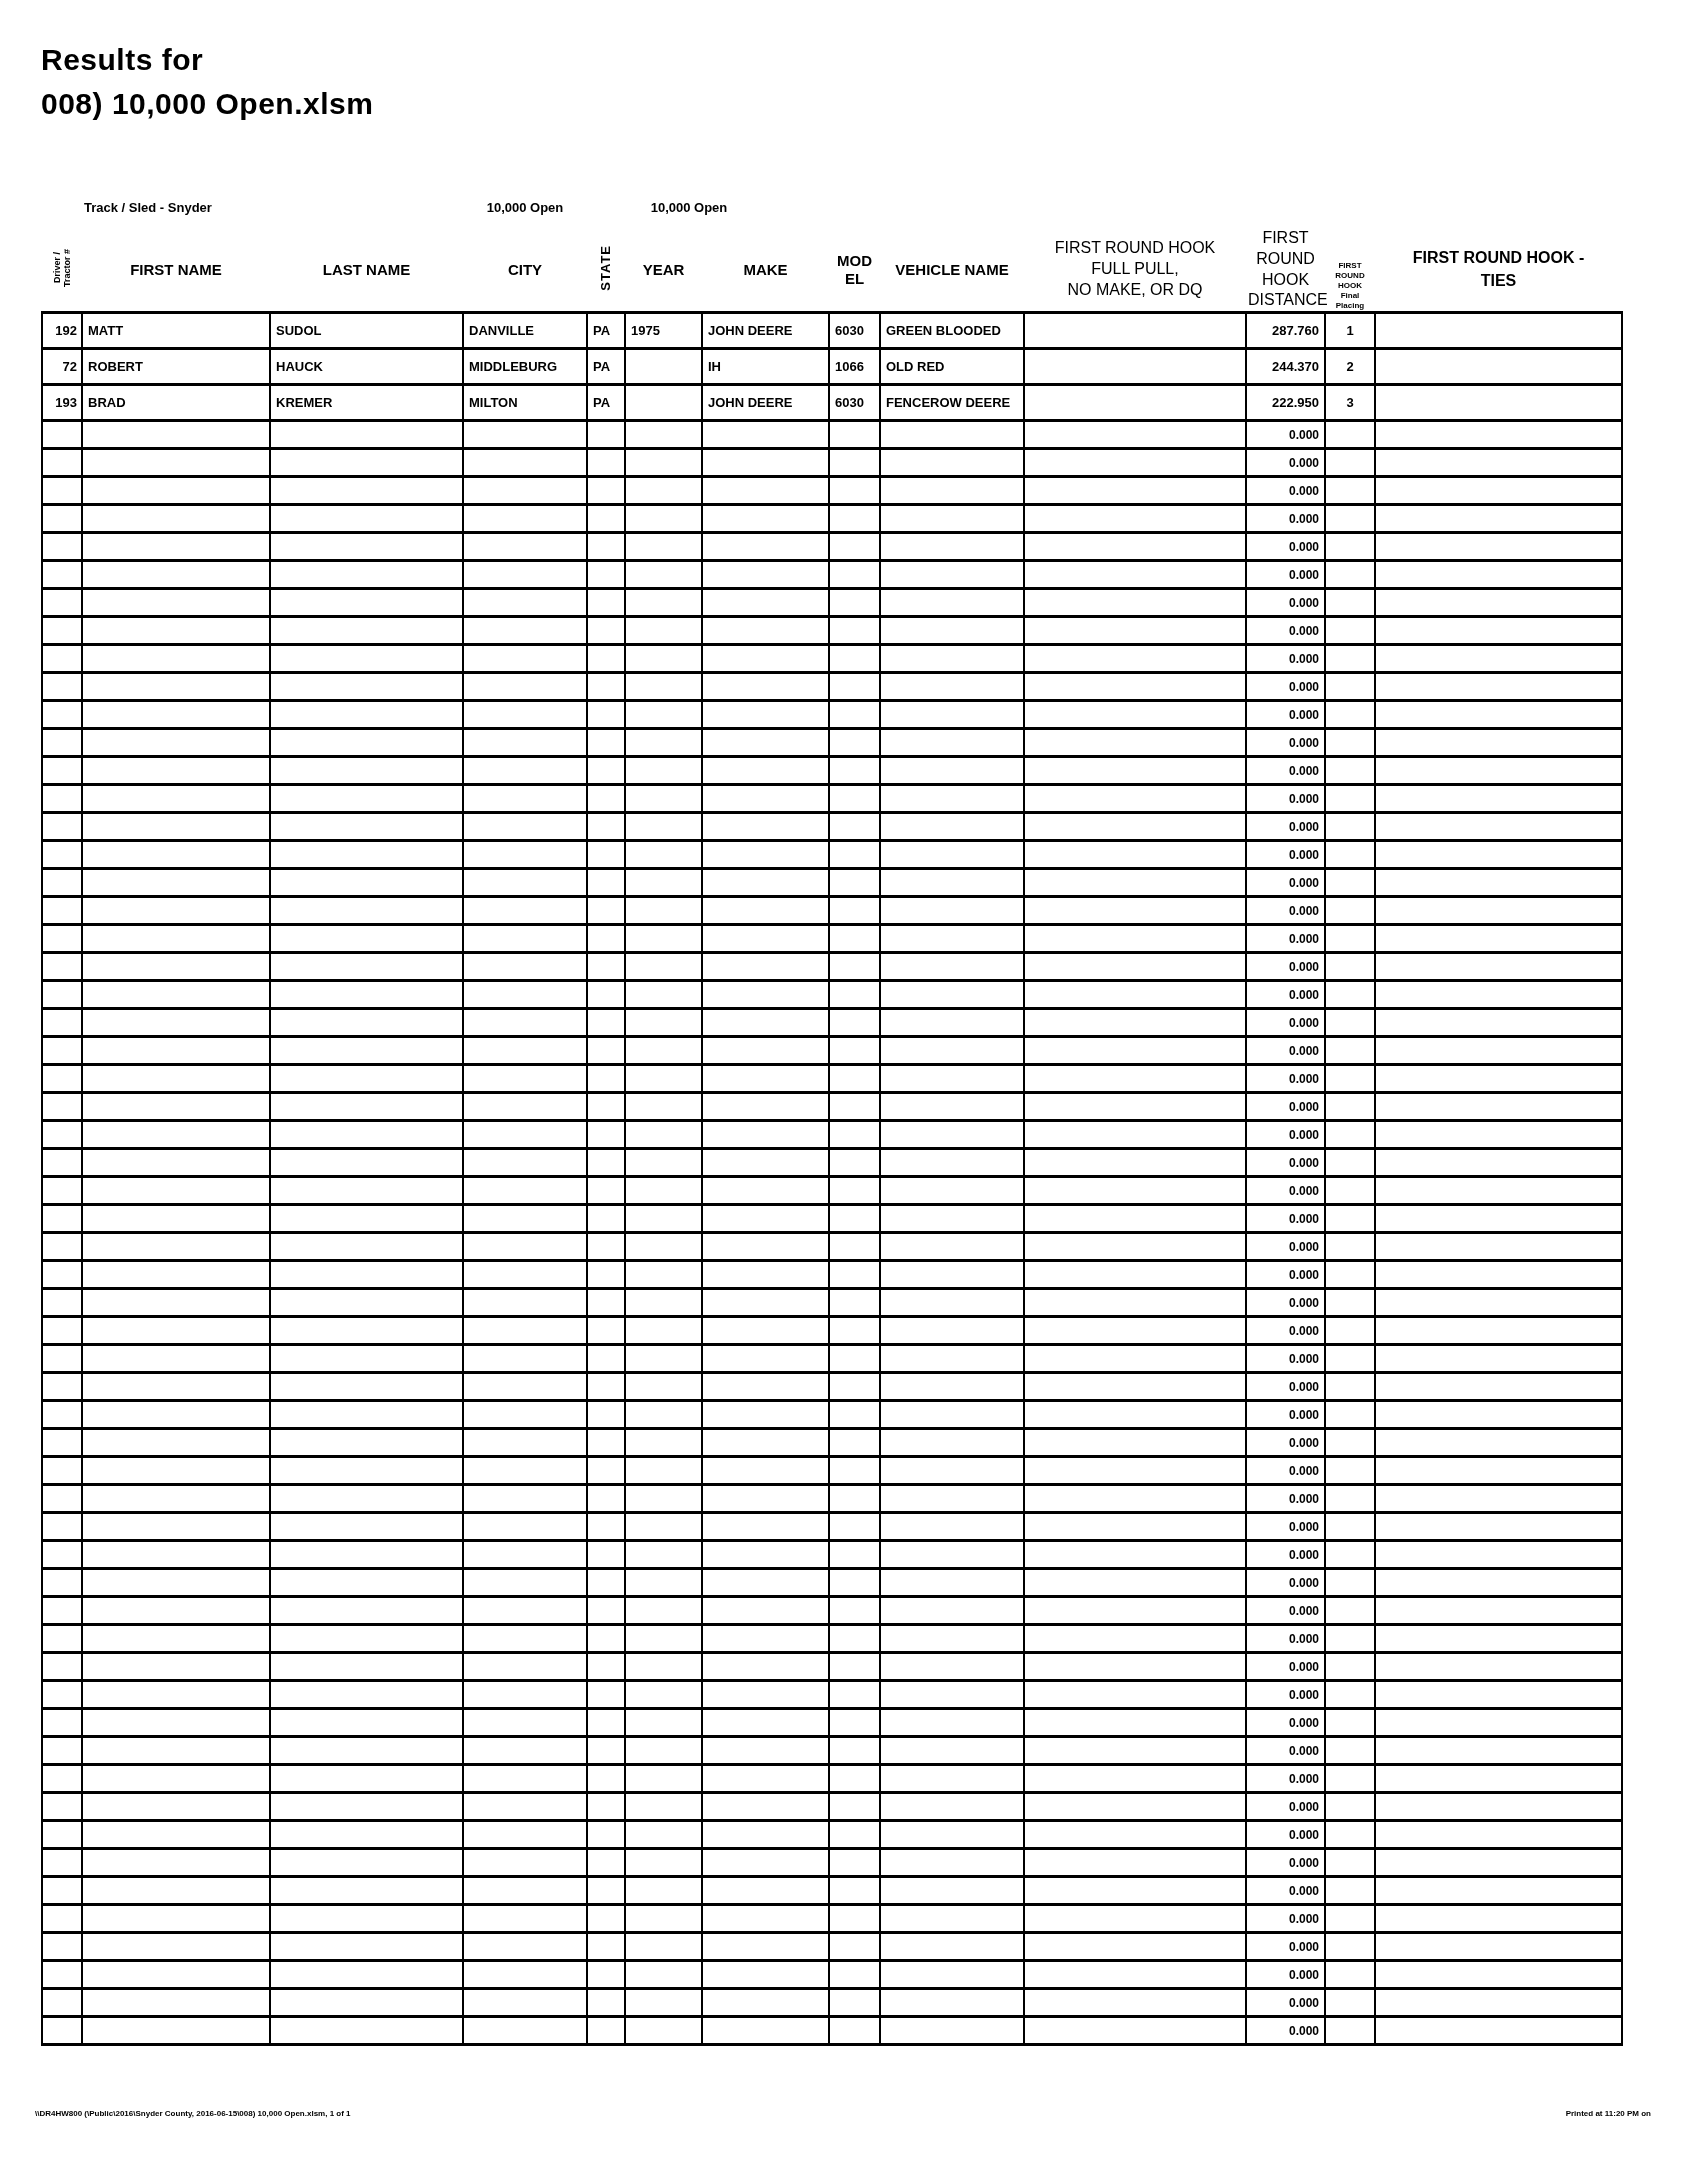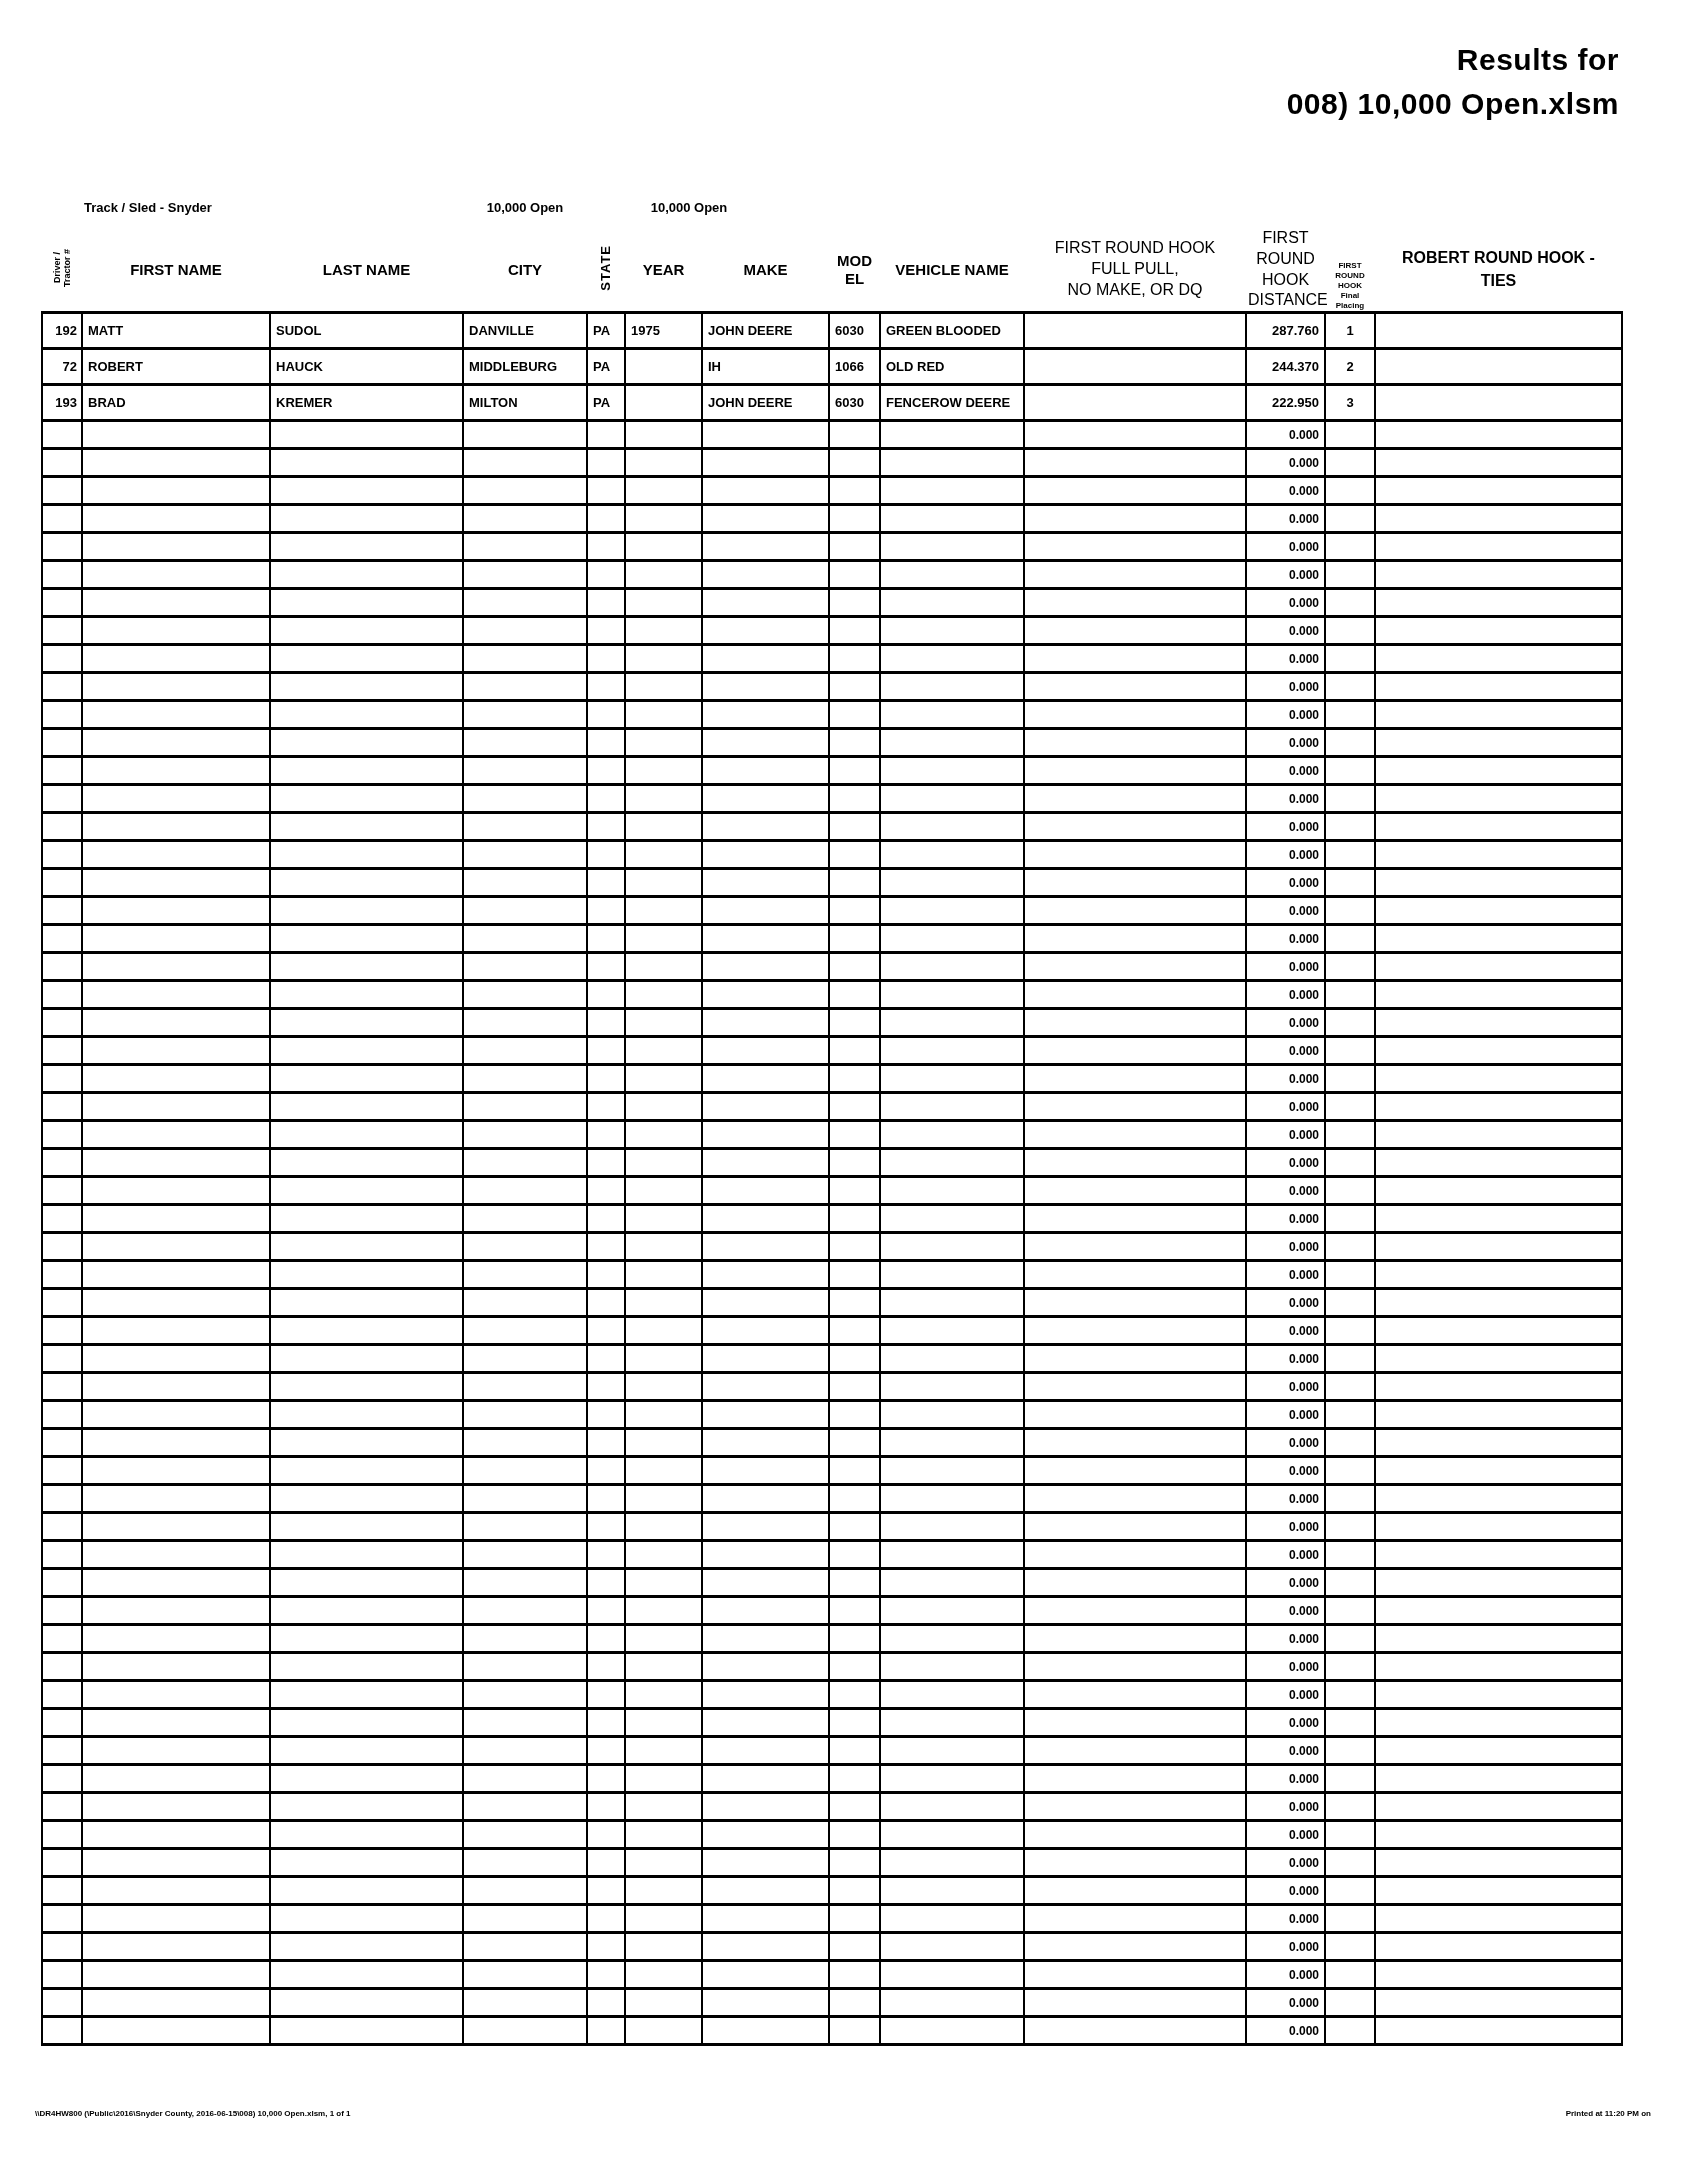--- a/index.html
+++ b/index.html
@@ -7,21 +7,21 @@
   body {
     width: 1683px; height: 2178px;
     background: #ffffff;
     font-family: "Liberation Sans", sans-serif;
     color: #000000;
   }
   .page { position: relative; width: 1683px; height: 2178px; background: #fff; overflow: hidden; }
 
   .doc-title {
     position: absolute; left: 41px; top: 38px; width: 1578px;
-    text-align: right; font-weight: bold; font-size: 30px; line-height: 44px;
+    text-align: left; font-weight: bold; font-size: 30px; line-height: 44px;
     letter-spacing: 0.5px;
   }
 
   .meta-line { position: absolute; top: 200px; left: 0; width: 1683px; height: 24px; font-weight: bold; font-size: 13px; }
   .meta-track { position: absolute; left: 84px; top: 0; white-space: nowrap; }
   .meta-class1 { position: absolute; left: 416px; width: 218px; top: 0; text-align: center; white-space: nowrap; }
   .meta-class2 { position: absolute; left: 580px; width: 218px; top: 0; text-align: center; white-space: nowrap; }
 
   table.results {
     position: absolute; left: 41px; top: 228px; width: 1578px;
@@ -135,21 +135,21 @@
           <div>DISTANCE</div>
         </td>
         <td class="hdr-tiny v-bottom">
           <div>FIRST</div>
           <div>ROUND</div>
           <div>HOOK</div>
           <div>Final</div>
           <div>Placing</div>
         </td>
         <td class="hdr-ties">
-          <div>ROBERT ROUND HOOK -</div>
+          <div>FIRST ROUND HOOK -</div>
           <div>TIES</div>
         </td>
       </tr>
     </thead>
     <tbody>
         <tr class="data-row">
     <td class="c-num">192</td>
     <td class="c-text">MATT</td>
     <td class="c-text">SUDOL</td>
     <td class="c-text">DANVILLE</td>

